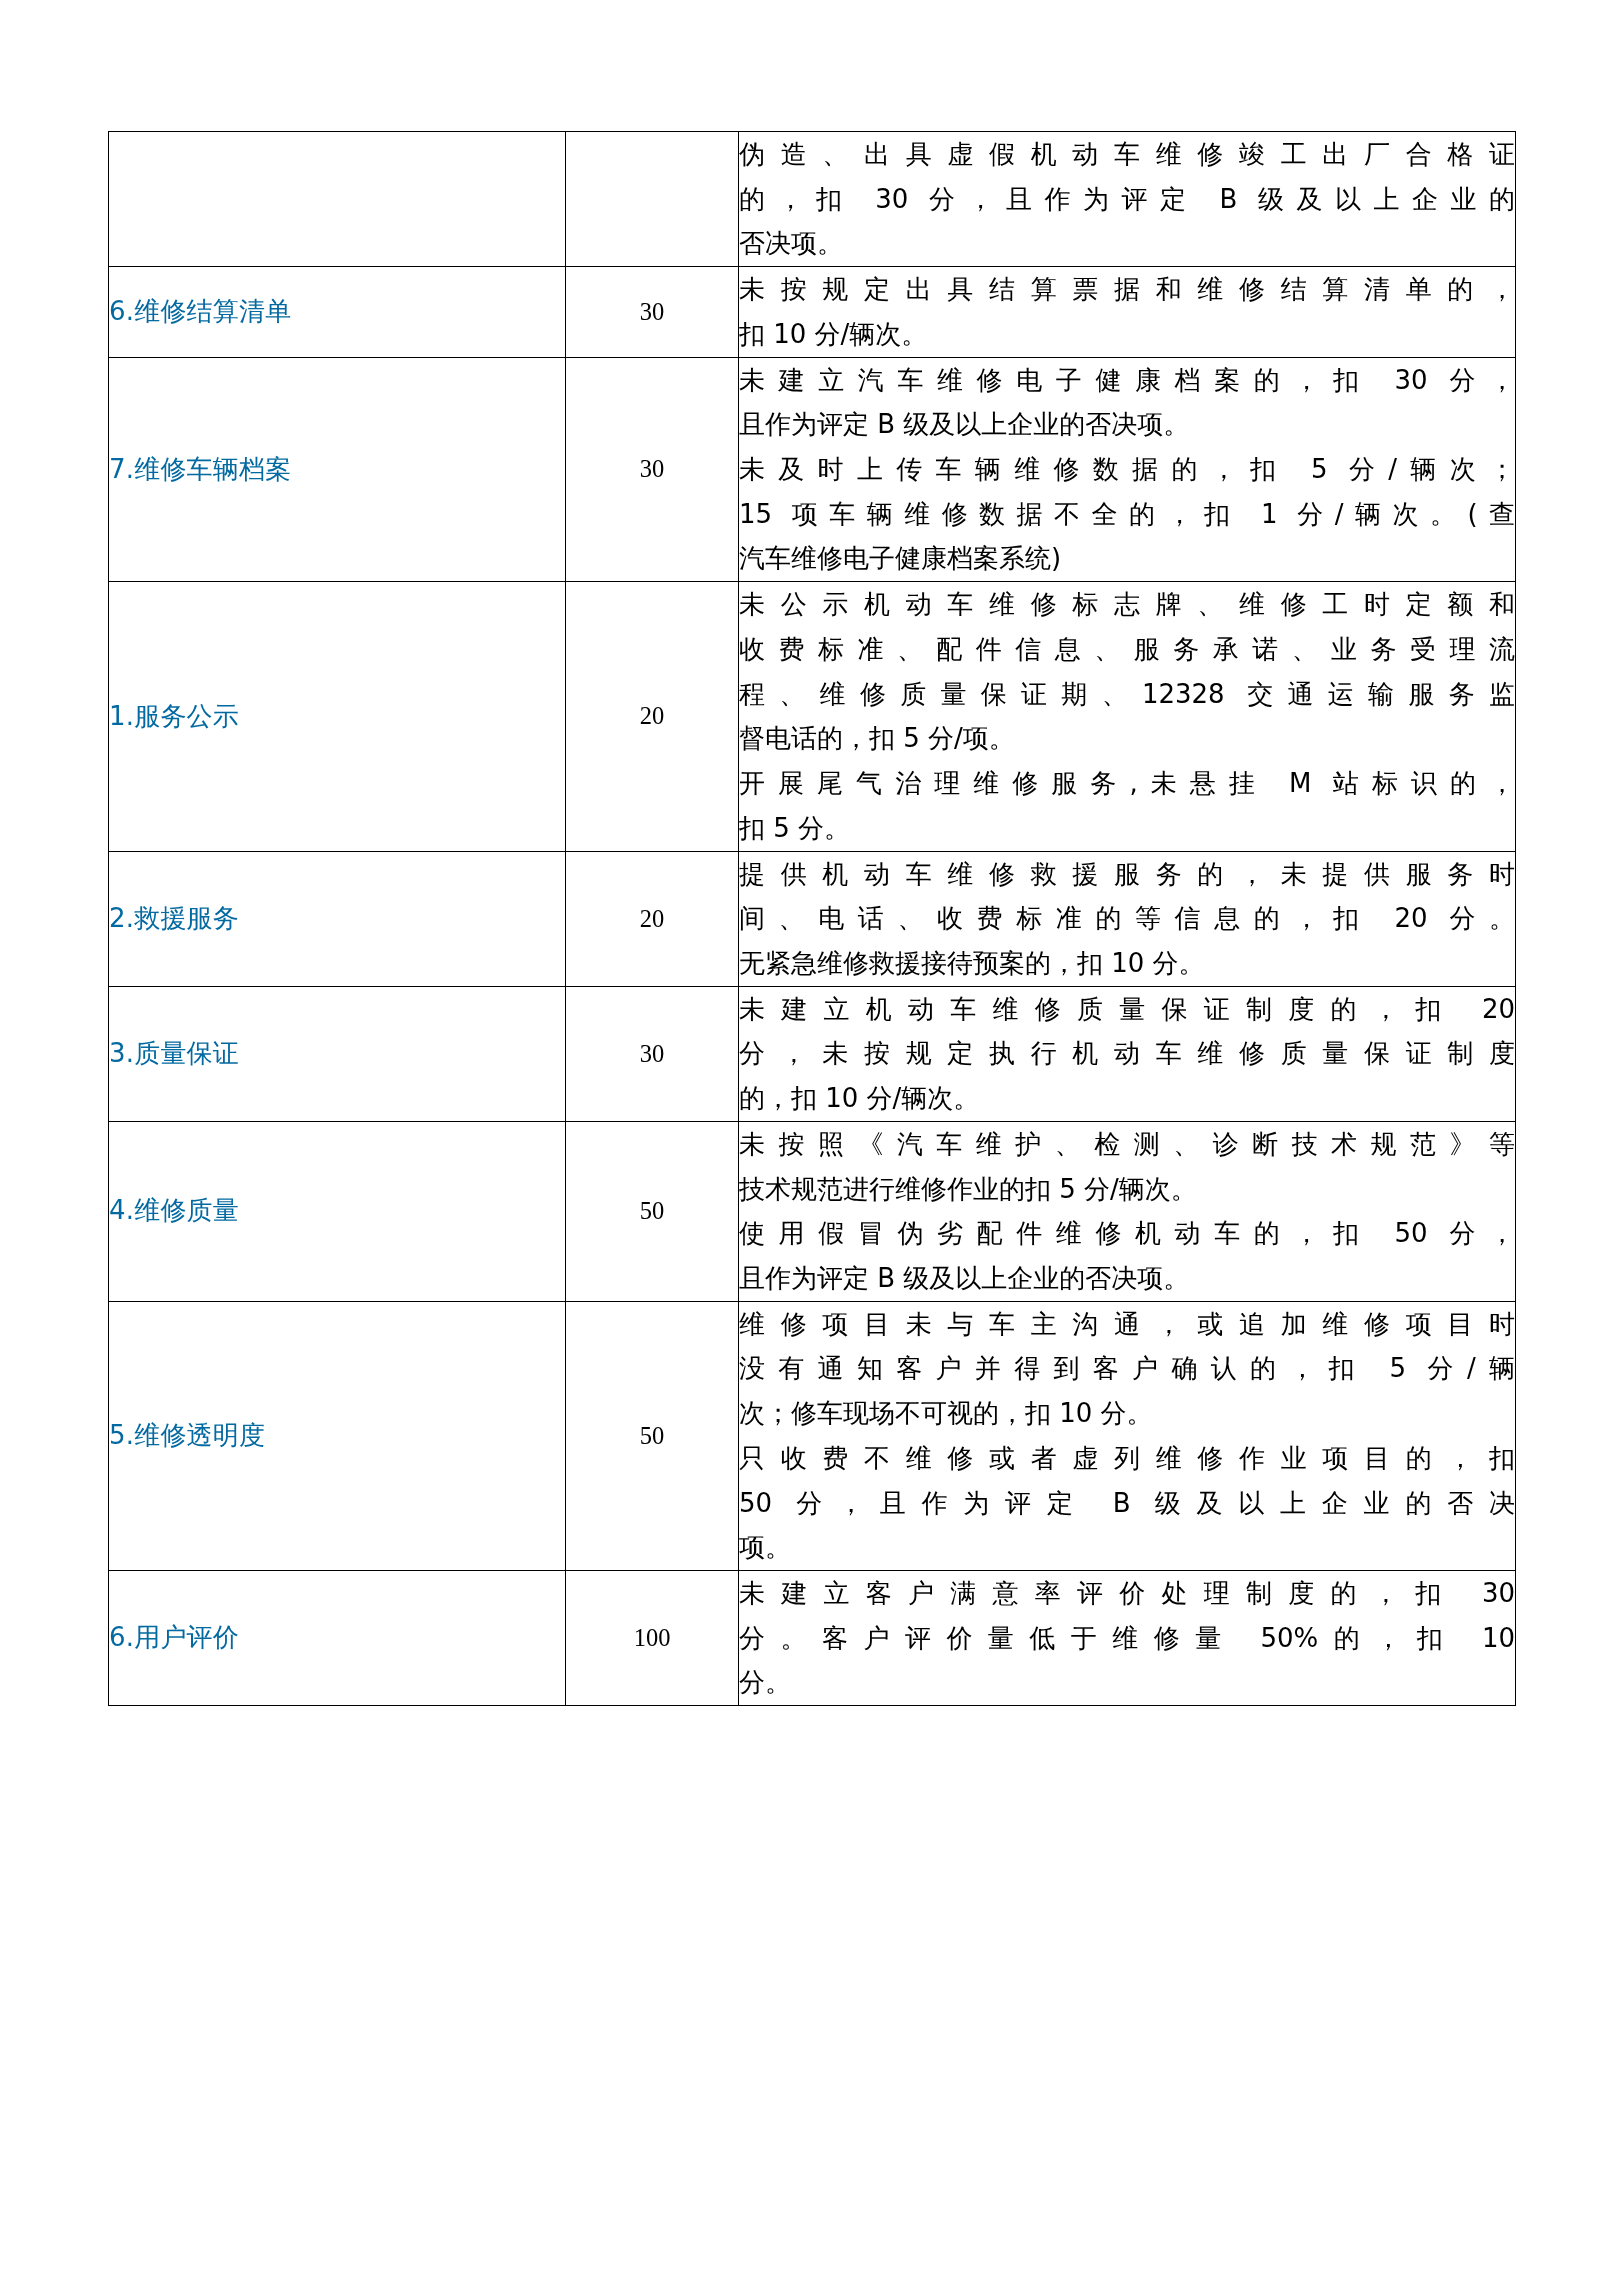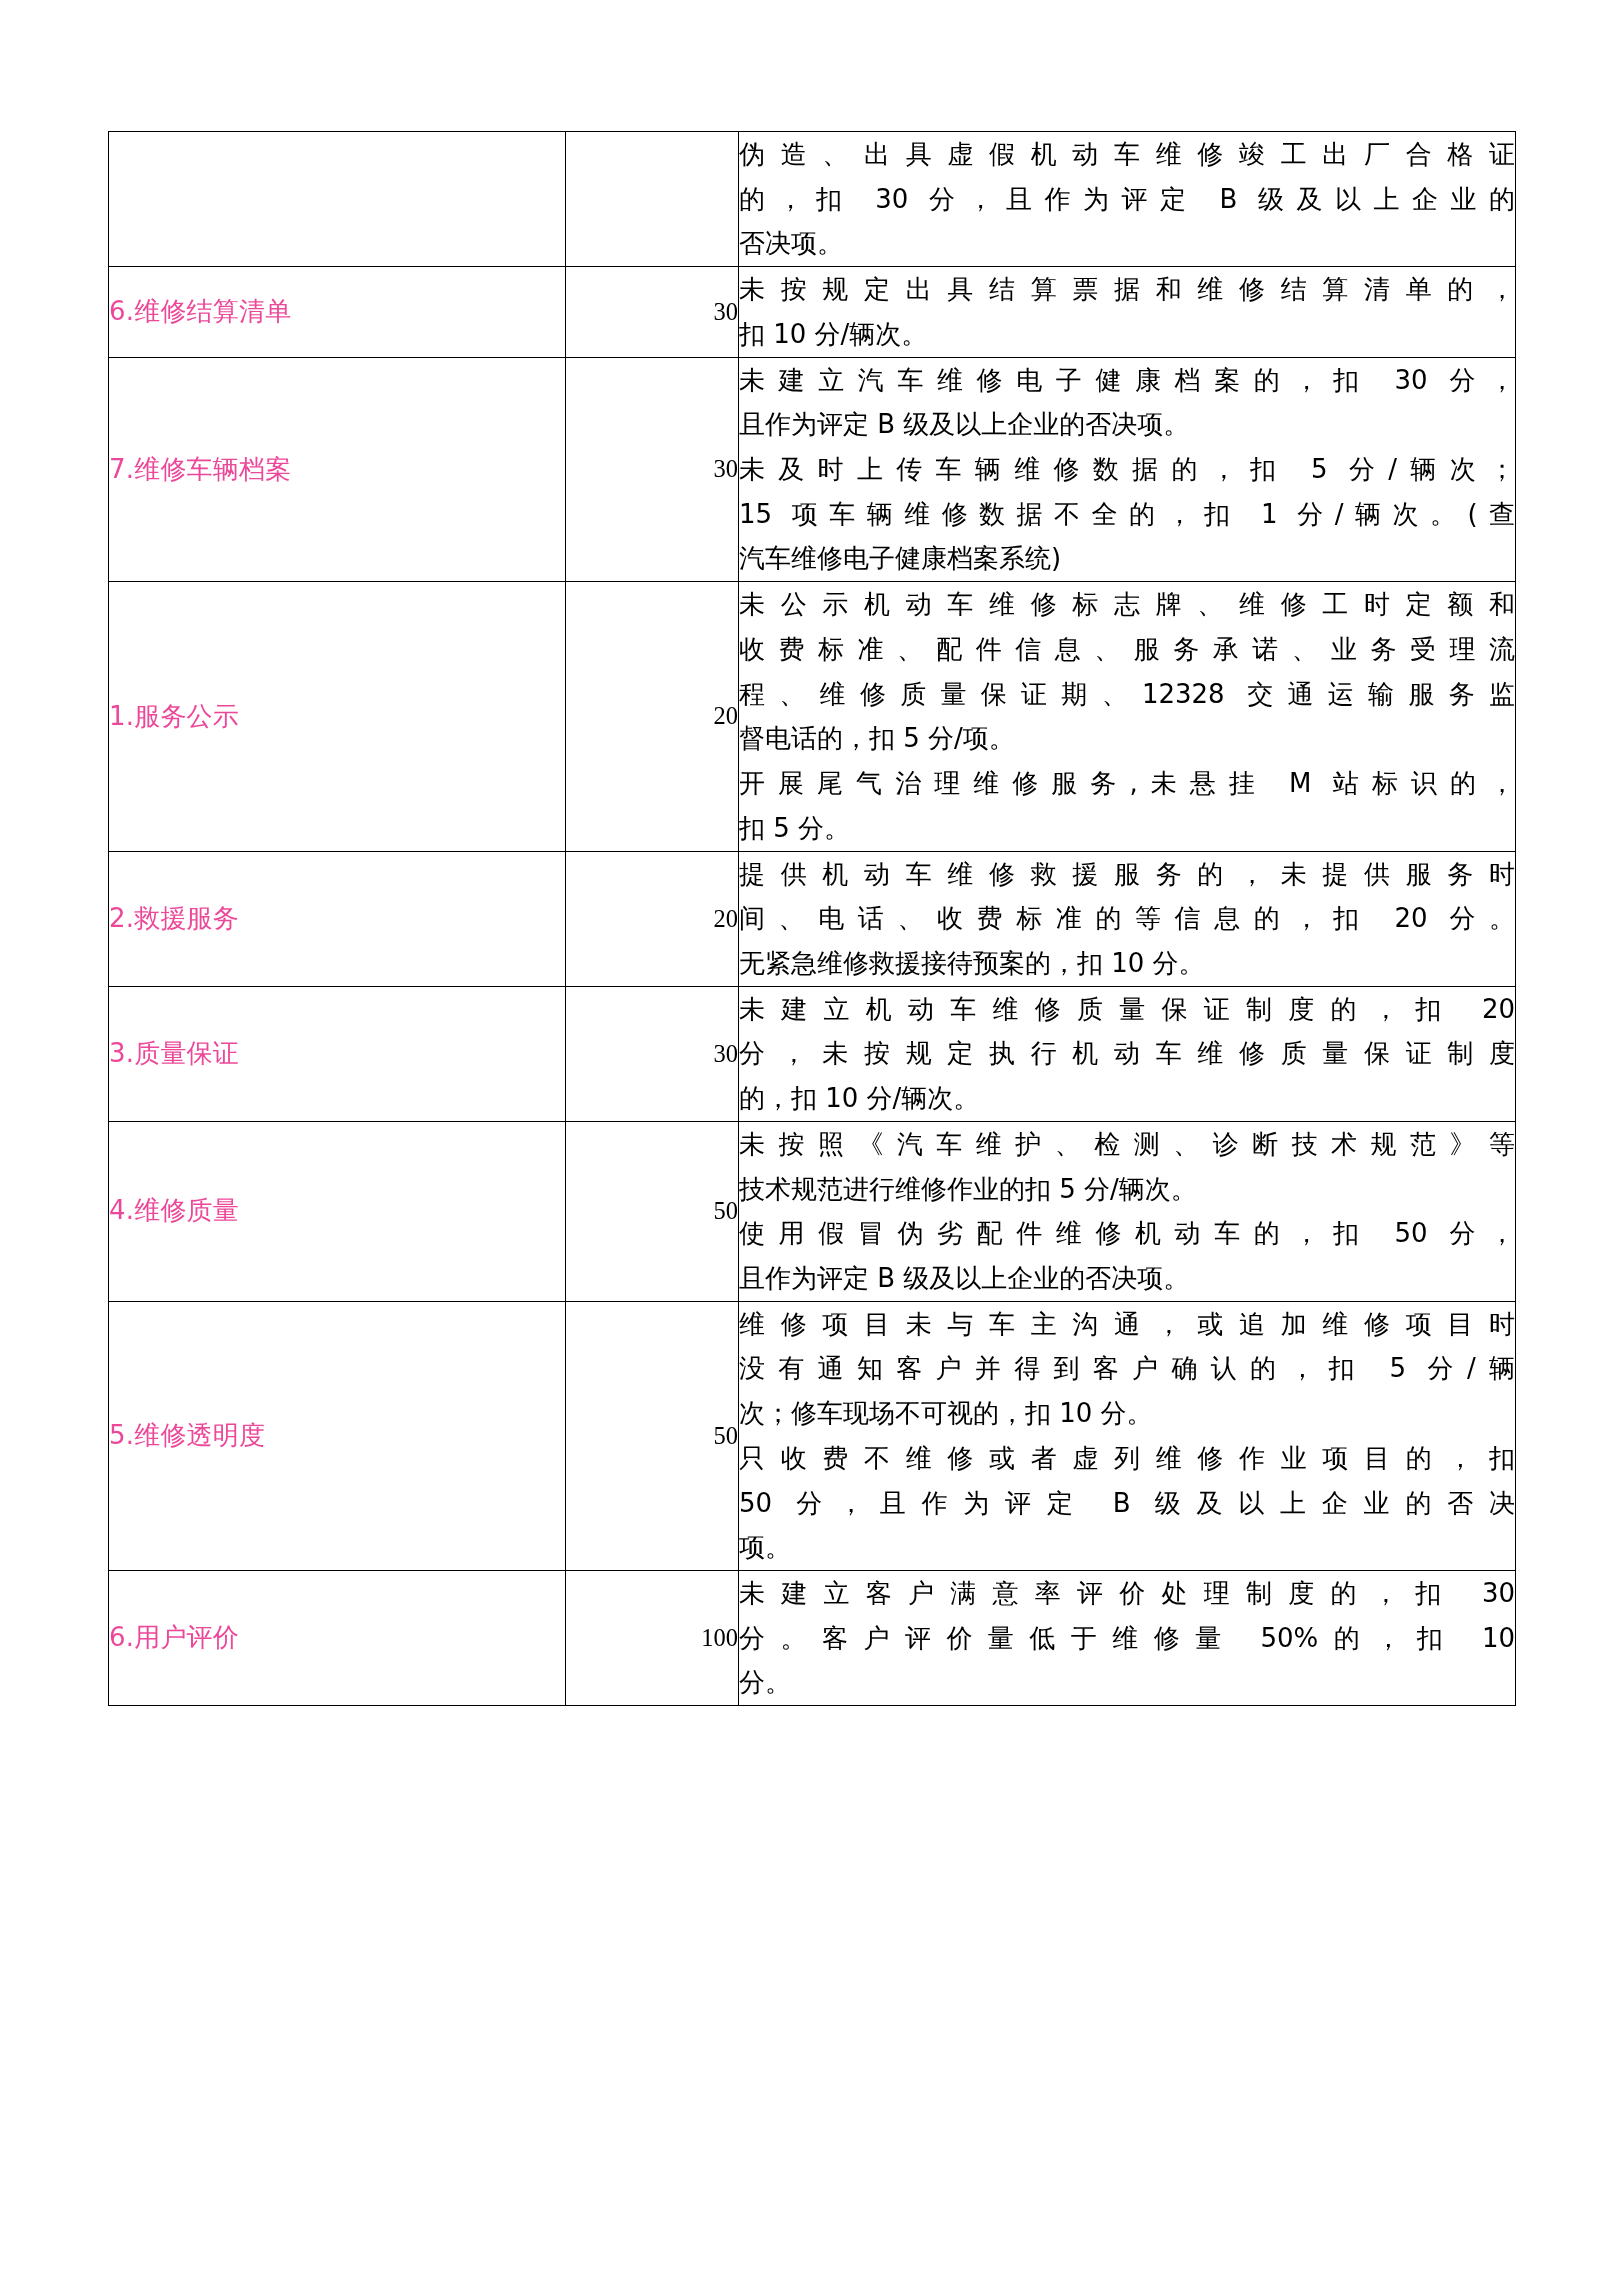--- a/index.html
+++ b/index.html
@@ -32,29 +32,29 @@
   }
   col.c-name  { width: 457px; }
   col.c-score { width: 173px; }
   col.c-desc  { width: 777px; }
 
   .cell-name {
     padding: 13.7px 0 13.7px 17.6px;
     font-size: 26px;
     line-height: 1.45;
     letter-spacing: 0.2px;
-    color: #ec4899;
+    color: #0369a1;
     white-space: nowrap;
   }
   .cell-name.section {
     font-size: 26.5px;
     letter-spacing: 2px;
   }
   .cell-score {
-    text-align: right;
+    text-align: center;
     padding: 13.7px 0 13.7px 21.6px;
     font-size: 24.5px;
     font-family: "Liberation Serif", "DejaVu Serif", serif;
     color: #000;
   }
   .cell-desc {
     padding: 10.8px 13.7px 10.8px 15.7px;
     font-size: 26px;
     line-height: 1.72;
     color: #000;

